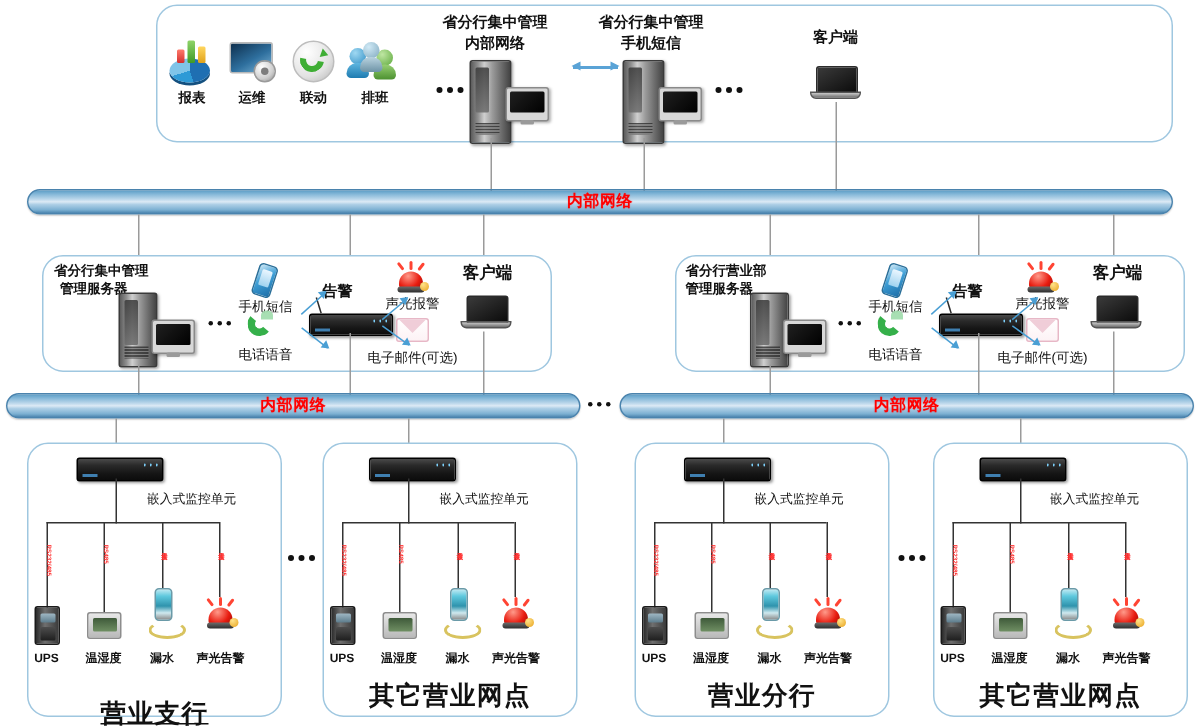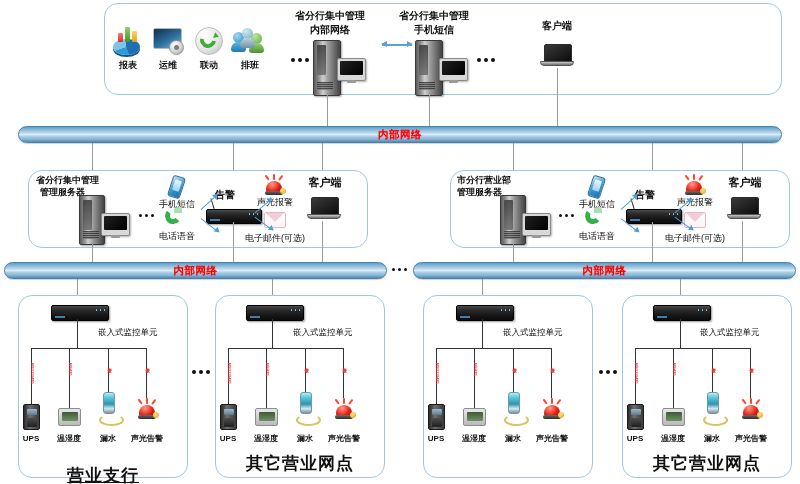--- a/index.html
+++ b/index.html
@@ -324,21 +324,21 @@
   <div class="arrow" style="left:258px;top:219px;width:22px;transform:rotate(36deg) translateX(-4px);"></div>
 
   <div class="lbl b c" style="left:325px;top:176px;font-size:11px;">客户端</div>
   <div class="laptop" style="left:307px;top:197px;">
     <div class="scr"></div>
       <div class="base"></div>
   </div>
 
   <div class="panel" style="left:450px;top:170px;width:340px;height:78px;"></div>
 
-  <div class="lbl b" style="left:457px;top:175px;">市分行营业部</div>
+  <div class="lbl b" style="left:457px;top:175px;">省分行营业部</div>
   <div class="lbl b" style="left:457px;top:187px;">管理服务器</div>
   <div class="tower" style="left:500px;top:195px;height:48px;width:24px;"></div>
   <div class="monitor" style="left:522px;top:213px;"></div>
   <div class="dots sm" style="left:559px;top:214px;">
       <i></i>
       <i></i>
       <i></i>
     </div>
 
   <div class="ico ic-phone" style="left:590px;top:176px;"></div>
@@ -492,20 +492,21 @@
       <div class="r"></div>
       <div class="r r3" style="left:15px;"></div>
     <div class="dome"></div>
       <div class="base"></div>
       <div class="dot"></div>
   </div>
   <div class="lbl b c" style="left:436px;top:434px;font-size:8px;">UPS</div>
   <div class="lbl b c" style="left:474px;top:434px;font-size:8px;">温湿度</div>
   <div class="lbl b c" style="left:513px;top:434px;font-size:8px;">漏水</div>
   <div class="lbl b c" style="left:552px;top:434px;font-size:8px;">声光告警</div>
+  <div class="bigtitle" style="left:508px;top:452px;">营业分行</div>
 
   <div class="dots" style="left:599px;top:370px;">
       <i></i>
       <i></i>
       <i></i>
     </div>
 
   <div class="panel" style="left:622px;top:295px;width:170px;height:183px;"></div>
   <div class="rack" style="left:653px;top:305px;width:56px;height:14px;"></div>
   <div class="lbl" style="left:700px;top:327px;font-size:8.5px;">嵌入式监控单元</div>

